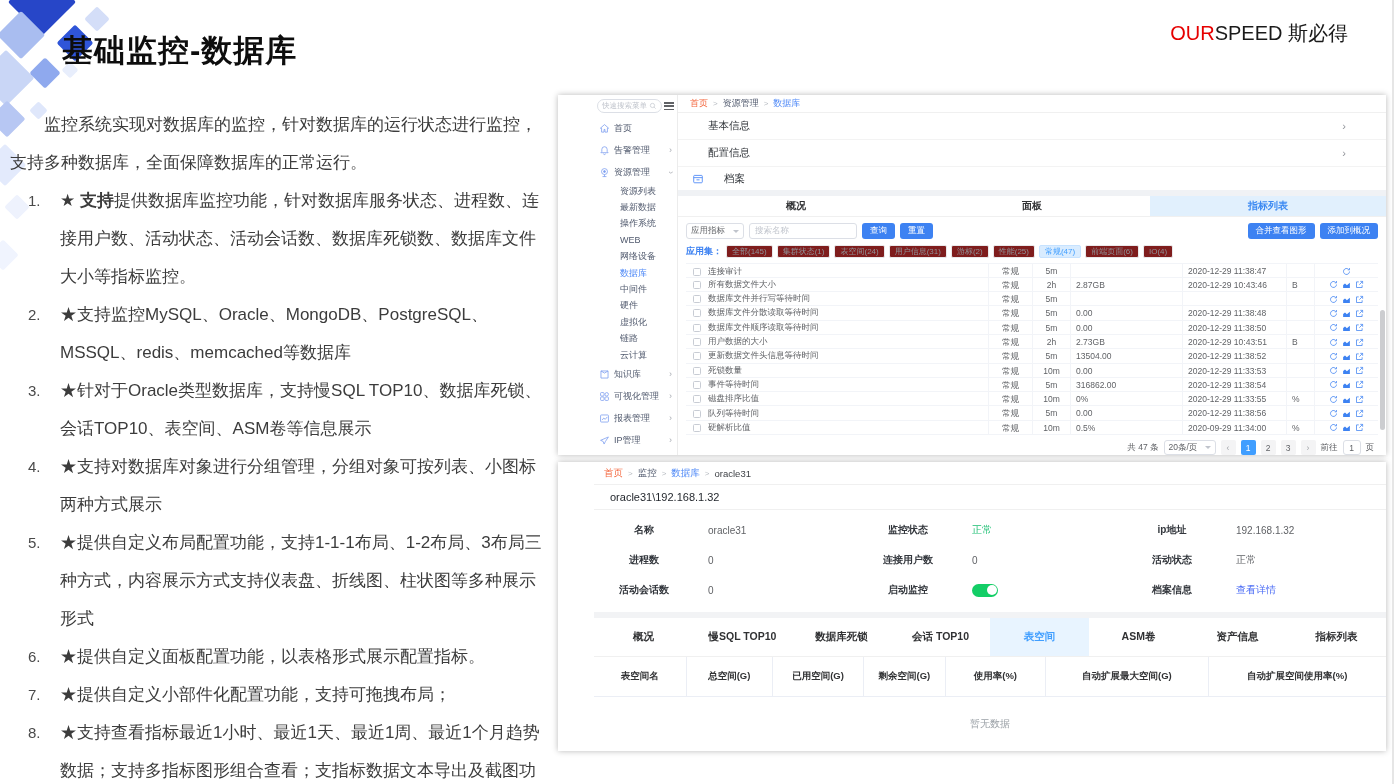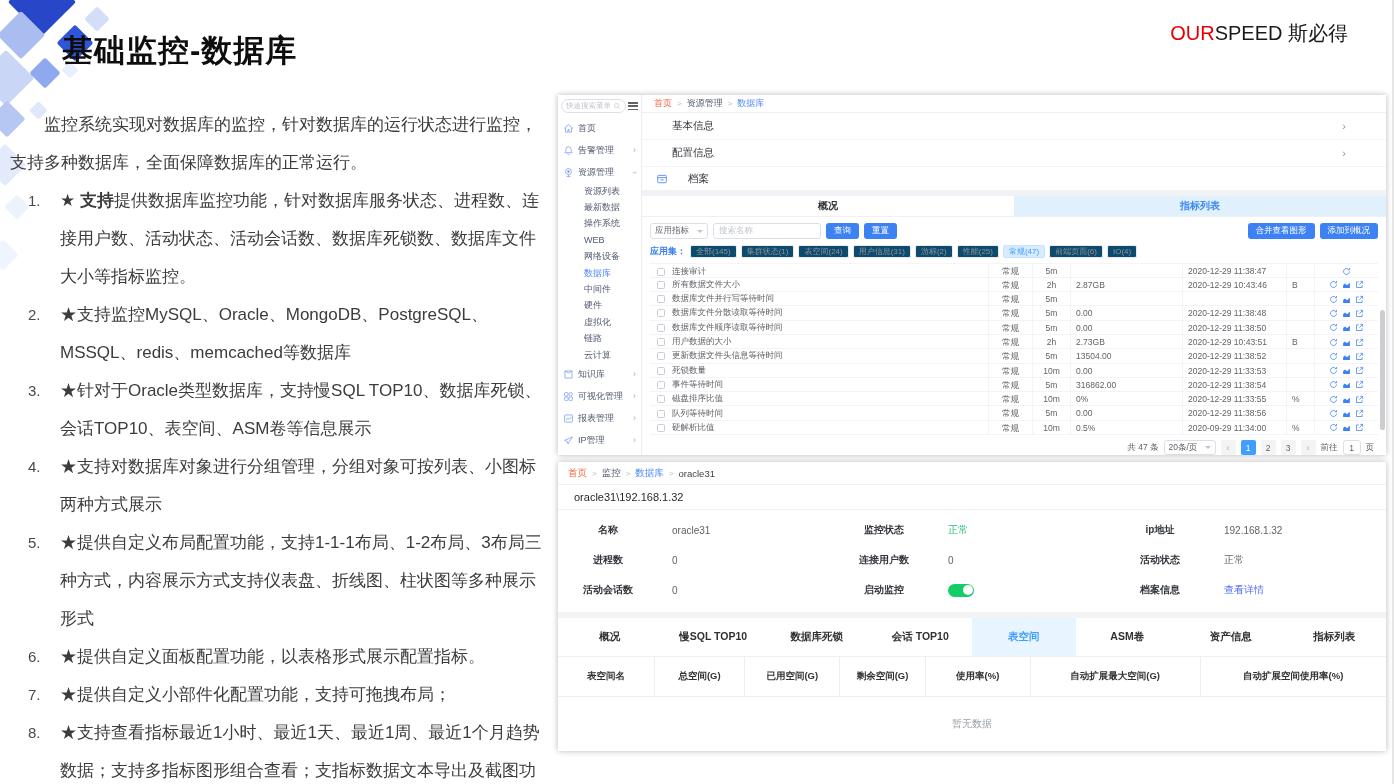--- a/index.html
+++ b/index.html
@@ -30,21 +30,21 @@
   .logo .red { color:#e60000; }
   
   .left-col { position:absolute; left:10px; top:106px; width:540px; font-size:17px; color:#3c3c3c; line-height:38px; }
   .intro { text-indent:2em; }
   .feat-list { margin-top:0; }
   .feat-item { display:flex; }
   .feat-item .num { width:50px; padding-left:18px; flex-shrink:0; font-size:15px; color:#4a4a4a; }
   .feat-item .txt { flex:1; }
   .feat-item .txt b { font-weight:bold; }
   
-  .shot { position:absolute; left:558px; width:828px; background:#fff; box-shadow:0 0 6px rgba(0,0,0,0.28); }
+  .shot { position:absolute; left:558px; width:828px; background:#fff; box-shadow:0 0 6px rgba(0,0,0,0.28);padding-left:36px; }
   .icon { display:inline-flex; }
   .icon svg { width:100%; height:100%; stroke-width:1; }
   .caret { width:0; height:0; border:3px solid transparent; border-top-color:#c0c4cc; margin-top:3px; }
   
   .shot1 { top:95px; height:360px; display:flex; }
   .sb { width:84px; border-right:1px solid #ececec; font-size:9px; color:#515a6e; flex-shrink:0; }
   .sb-search { display:flex; align-items:center; height:22px; padding:0 3px; gap:2px; }
   .sb-input { flex:1; height:14px; border:1px solid #dcdfe6; border-radius:8px; display:flex; align-items:center; justify-content:space-between; padding:0 4px; color:#c0c4cc; font-size:7.5px; }
   .sb-input .icon { width:8px; height:8px; color:#c0c4cc; }
   .burger { width:10px; height:8px; display:flex; flex-direction:column; justify-content:space-between; }
@@ -70,21 +70,21 @@
   .tabs1 { height:22px; display:flex; border-bottom:1px solid #f0f0f0; }
   .tab1 { flex:1; display:flex; align-items:center; justify-content:center; font-size:10px; font-weight:bold; color:#303133; cursor:pointer; }
   .tab1.active { background:#e1f0fd; color:#3d8af2; }
   .frow { display:flex; align-items:center; gap:5px; margin:6px 8px 0; font-size:8.5px; }
   .fsel { width:58px; height:16px; border:1px solid #dcdfe6; border-radius:3px; display:flex; align-items:center; justify-content:space-between; padding:0 4px; color:#606266; }
   .finput { width:108px; height:16px; border:1px solid #dcdfe6; border-radius:3px; display:flex; align-items:center; padding:0 5px; color:#c0c4cc; }
   .btn { height:16px; padding:0 8px; background:#3d82f2; color:#fff; border-radius:3px; font-size:8.5px; display:flex; align-items:center; cursor:pointer; }
   .fspace { flex:1; }
   .trow { display:flex; align-items:center; gap:4px; margin:6px 8px 2px; font-size:8px; }
   .applabel { color:#3d82f2; font-weight:bold; font-size:9px; }
-  .tag { height:13px; padding:0 5px; background:#0c4a6e; border:1px solid #e9e9eb; border-radius:2px; color:#909399; display:flex; align-items:center; cursor:pointer; }
+  .tag { height:13px; padding:0 5px; background:#7f1d1d; border:1px solid #e9e9eb; border-radius:2px; color:#909399; display:flex; align-items:center; cursor:pointer; }
   .tag.active { background:#d9ecff; border-color:#c6e2ff; color:#409eff; }
   .mtable { margin:3px 8px 0; }
   .mrow { display:grid; grid-template-columns:22px 1fr 44px 38px 112px 104px 28px 64px; align-items:center; height:14.3px; border-bottom:1px solid #f2f4f8; font-size:8.5px; color:#606266; }
   .mrow:first-child { border-top:1px solid #f2f4f8; }
   .mrow .c-cb { display:flex; justify-content:center; }
   .cb { width:8px; height:8px; border:1px solid #c8ccd4; border-radius:1.5px; background:#fff; display:inline-block; cursor:pointer; }
   .c-type,.c-int { text-align:center; border-left:1px solid #f2f4f8; height:100%; line-height:14.3px; }
   .c-val,.c-time,.c-unit { border-left:1px solid #f2f4f8; height:100%; line-height:14.3px; padding-left:5px; overflow:hidden; white-space:nowrap; }
   .c-act { border-left:1px solid #f2f4f8; height:100%; display:flex; align-items:center; justify-content:center; gap:4px; color:#3d82f2; }
   .c-act .icon { width:9px; height:9px; cursor:pointer; }
@@ -307,20 +307,21 @@
               <path d="M2 5.4h10M5.2 8h3.6"></path>
             </svg>
           </span>
         <span>档案</span>
       </div>
 
       <div class="gap"></div>
 
       <div class="tabs1" id="tabs1">
           <div class="tab1">概况</div>
+          <div class="tab1">面板</div>
           <div class="tab1 active">指标列表</div>
         </div>
 
       <div class="frow">
         <span class="fsel">
           <span>应用指标</span>
           <span class="caret"></span>
         </span>
         <span class="finput">
           <span>搜索名称</span>

